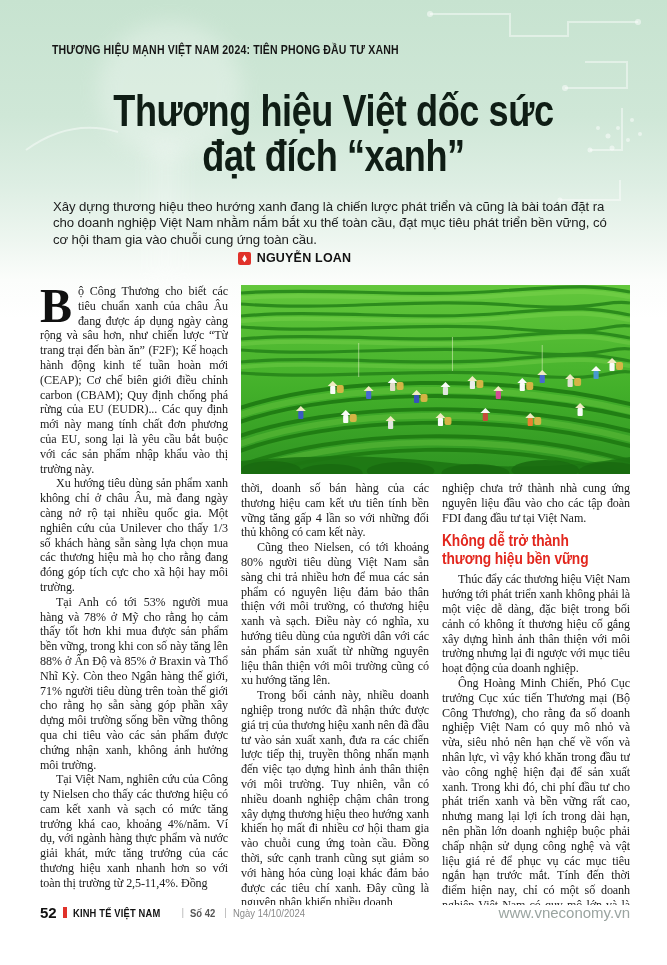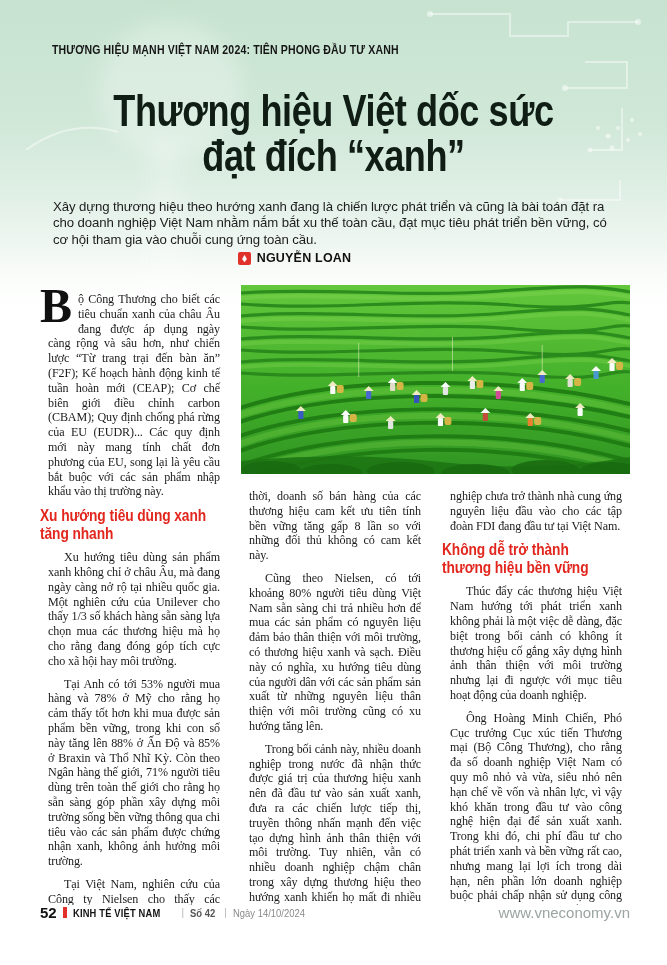--- a/index.html
+++ b/index.html
@@ -26,21 +26,21 @@
   .author-name{font-weight:bold;font-size:12.5px;color:#111;letter-spacing:.2px;}
 
   
   .photo{position:absolute;left:241px;top:285px;width:389px;height:189px;overflow:hidden;}
 
   
   .col{position:absolute;width:188px;font-family:"Liberation Serif",serif;font-size:12.1px;line-height:14.8px;text-align:justify;color:#1b1b1b;overflow:hidden;letter-spacing:-.1px;}
   #col1{left:40px;top:284px;height:621px;}
   #col2{left:241px;top:481px;height:424px;}
   #col3{left:442px;top:481px;height:424px;}
-  .col p{margin:8px;text-indent:16px;}
+  .col p{margin:0;text-indent:16px;}
   .col p.noindent{text-indent:0;}
   .dropcap{float:left;font-family:"Liberation Serif",serif;font-weight:bold;font-size:48px;line-height:40px;margin:2px 6px 0 0;color:#101010;}
   .subhead{font-family:"Liberation Sans",sans-serif;font-weight:bold;color:#e2261d;font-size:16px;line-height:17.5px;margin:7px 0 5px;text-align:left;}
   .subhead span{display:inline-block;width:116%;transform:scaleX(.86);transform-origin:0 0;white-space:pre-line;}
 
   
   .footer{position:absolute;left:40px;top:904px;width:590px;display:flex;align-items:flex-start;justify-content:space-between;}
   .footer-left{display:flex;align-items:center;gap:6px;}
   .page-num{font-weight:bold;font-size:15px;color:#111;}
   .red-bar{display:inline-block;width:4px;height:11px;background:#e0322a;}
@@ -251,29 +251,27 @@
           <ellipse cx="235" cy="188" rx="34" ry="9"></ellipse>
         <ellipse cx="305" cy="185" rx="34" ry="10"></ellipse>
           <ellipse cx="370" cy="187" rx="32" ry="10"></ellipse>
       </g>
     </svg>
   </div>
 
   <div class="col" id="col1">
     <span class="dropcap">B</span>
     <p class="noindent">ộ Công Thương cho biết các tiêu chuẩn xanh của châu Âu đang được áp dụng ngày càng rộng và sâu hơn, như chiến lược “Từ trang trại đến bàn ăn” (F2F); Kế hoạch hành động kinh tế tuần hoàn mới (CEAP); Cơ chế biên giới điều chỉnh carbon (CBAM); Quy định chống phá rừng của EU (EUDR)... Các quy định mới này mang tính chất đơn phương của EU, song lại là yêu cầu bắt buộc với các sản phẩm nhập khẩu vào thị trường này.</p>
-    <div class="subhead"><span>Xu hướng tiêu dùng xanh
-tăng nhanh</span></div>
     <p>Xu hướng tiêu dùng sản phẩm xanh không chỉ ở châu Âu, mà đang ngày càng nở rộ tại nhiều quốc gia. Một nghiên cứu của Unilever cho thấy 1/3 số khách hàng sẵn sàng lựa chọn mua các thương hiệu mà họ cho rằng đang đóng góp tích cực cho xã hội hay môi trường.</p>
     <p>Tại Anh có tới 53% người mua hàng và 78% ở Mỹ cho rằng họ cảm thấy tốt hơn khi mua được sản phẩm bền vững, trong khi con số này tăng lên 88% ở Ấn Độ và 85% ở Braxin và Thổ Nhĩ Kỳ. Còn theo Ngân hàng thế giới, 71% người tiêu dùng trên toàn thế giới cho rằng họ sẵn sàng góp phần xây dựng môi trường sống bền vững thông qua chi tiêu vào các sản phẩm được chứng nhận xanh, không ảnh hưởng môi trường.</p>
     <p>Tại Việt Nam, nghiên cứu của Công ty Nielsen cho thấy các thương hiệu có cam kết xanh và sạch có mức tăng trưởng khá cao, khoảng 4%/năm. Ví dụ, với ngành hàng thực phẩm và nước giải khát, mức tăng trưởng của các thương hiệu xanh nhanh hơn so với toàn thị trường từ 2,5-11,4%. Đồng</p>
   </div>
 
   <div class="col" id="col2">
-    <p class="noindent">thời, doanh số bán hàng của các thương hiệu cam kết ưu tiên tính bền vững tăng gấp 8 lần so với những đối thủ không có cam kết này.</p>
+    <p class="noindent">thời, doanh số bán hàng của các thương hiệu cam kết ưu tiên tính bền vững tăng gấp 4 lần so với những đối thủ không có cam kết này.</p>
     <p>Cũng theo Nielsen, có tới khoảng 80% người tiêu dùng Việt Nam sẵn sàng chi trả nhiều hơn để mua các sản phẩm có nguyên liệu đảm bảo thân thiện với môi trường, có thương hiệu xanh và sạch. Điều này có nghĩa, xu hướng tiêu dùng của người dân với các sản phẩm sản xuất từ những nguyên liệu thân thiện với môi trường cũng có xu hướng tăng lên.</p>
     <p>Trong bối cảnh này, nhiều doanh nghiệp trong nước đã nhận thức được giá trị của thương hiệu xanh nên đã đầu tư vào sản xuất xanh, đưa ra các chiến lược tiếp thị, truyền thông nhấn mạnh đến việc tạo dựng hình ảnh thân thiện với môi trường. Tuy nhiên, vẫn có nhiều doanh nghiệp chậm chân trong xây dựng thương hiệu theo hướng xanh khiến họ mất đi nhiều cơ hội tham gia vào chuỗi cung ứng toàn cầu. Đồng thời, sức cạnh tranh cũng sụt giảm so với hàng hóa cùng loại khác đảm bảo được các tiêu chí xanh. Đây cũng là nguyên nhân khiến nhiều doanh</p>
   </div>
 
   <div class="col" id="col3">
     <p class="noindent">nghiệp chưa trở thành nhà cung ứng nguyên liệu đầu vào cho các tập đoàn FDI đang đầu tư tại Việt Nam.</p>
     <div class="subhead"><span>Không dễ trở thành
 thương hiệu bền vững</span></div>
     <p>Thúc đẩy các thương hiệu Việt Nam hướng tới phát triển xanh không phải là một việc dễ dàng, đặc biệt trong bối cảnh có không ít thương hiệu cố gắng xây dựng hình ảnh thân thiện với môi trường nhưng lại đi ngược với mục tiêu hoạt động của doanh nghiệp.</p>
     <p>Ông Hoàng Minh Chiến, Phó Cục trưởng Cục xúc tiến Thương mại (Bộ Công Thương), cho rằng đa số doanh nghiệp Việt Nam có quy mô nhỏ và vừa, siêu nhỏ nên hạn chế về vốn và nhân lực, vì vậy khó khăn trong đầu tư vào công nghệ hiện đại để sản xuất xanh. Trong khi đó, chi phí đầu tư cho phát triển xanh và bền vững rất cao, nhưng mang lại lợi ích trong dài hạn, nên phần lớn doanh nghiệp buộc phải chấp nhận sử dụng công nghệ và vật liệu giá rẻ để phục vụ các mục tiêu ngắn hạn trước mắt. Tính đến thời điểm hiện nay, chỉ có một số doanh nghiệp Việt Nam có quy mô lớn và là doanh nghiệp đại</p>

